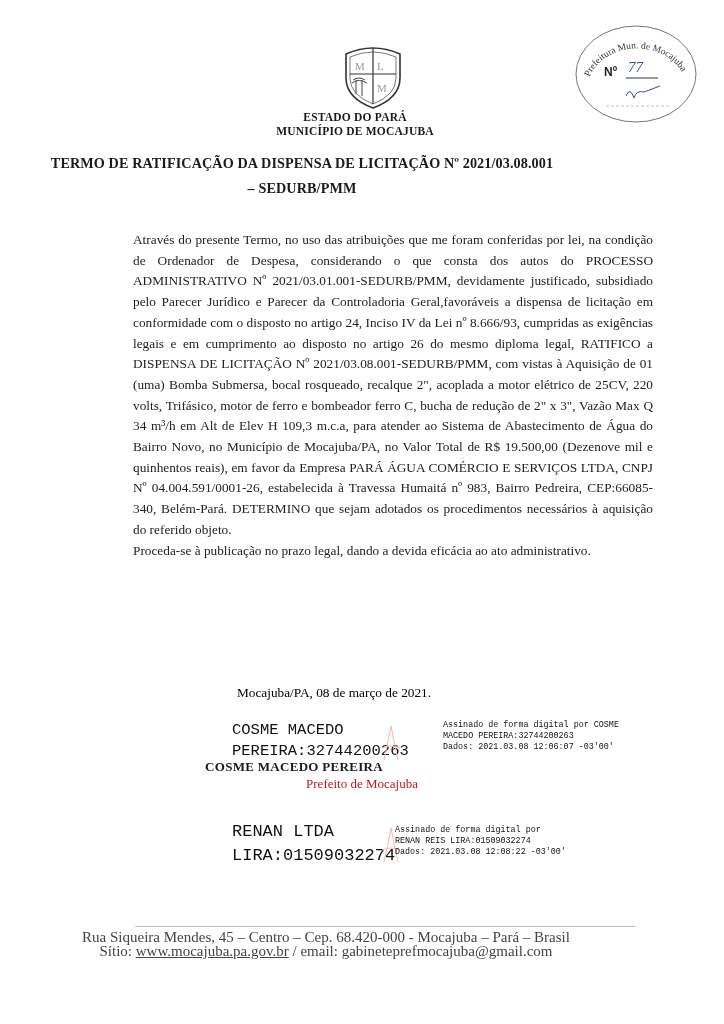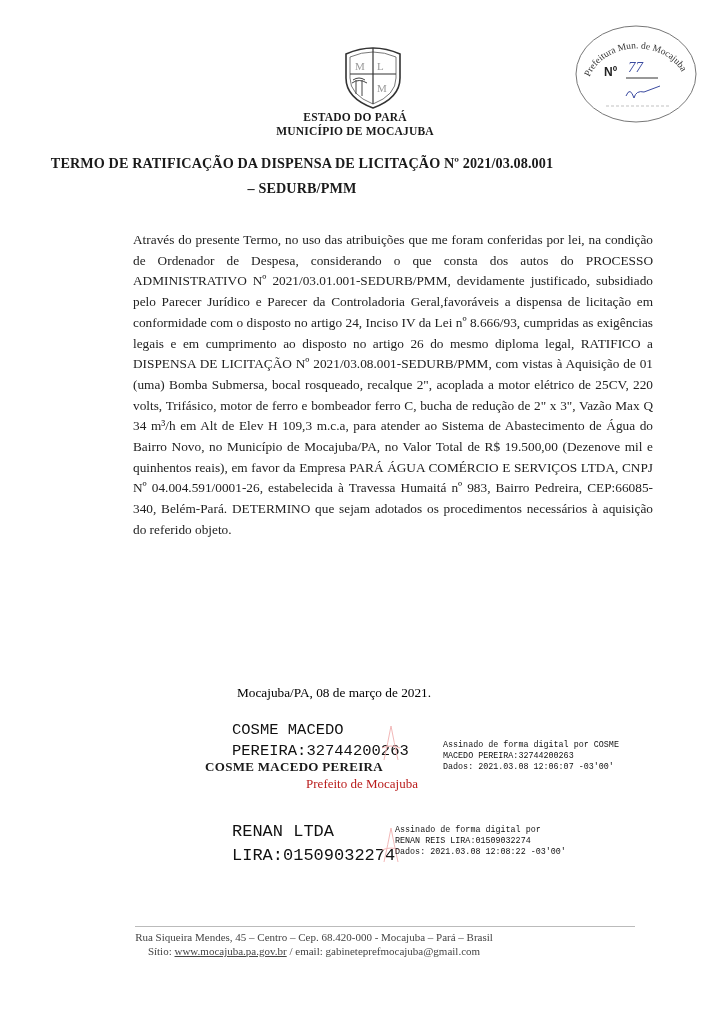--- a/index.html
+++ b/index.html
@@ -11,28 +11,28 @@
   .header.l2 { top:124px; }
   .title { position:absolute; left:0; width:604px; text-align:center; font-weight:bold; font-size:14.2px; line-height:25px; top:151px; letter-spacing:0.1px; }
   .body { position:absolute; left:133px; top:230px; width:520px; font-size:13.3px; line-height:20.7px; text-align:justify; color:#222; }
   .body p { margin:0; }
   .body .last { text-align:left; }
   .place-date { position:absolute; left:0; width:668px; text-align:center; top:685px; font-size:13.3px; color:#000000; }
   .sig { position:absolute; left:232px; font-family:Liberation Mono, monospace; color:#111; }
   .sig .name { font-size:15.5px; line-height:21px; white-space:nowrap; }
   .sig .info { position:absolute; left:163px; font-size:8.4px; line-height:10.8px; white-space:nowrap; }
   .sig1 { top:720px; }
-  .sig1 .info { top:20px;padding-left:48px; }
+  .sig1 .info { top:0;padding-left:48px; }
   .sig2 { top:820px; }
   .sig2 .name { font-size:17px; line-height:24px; }
   .sig2 .info { top:5px; }
   .signer-name { position:absolute; left:0; width:588px; text-align:center; top:759px; font-weight:bold; font-size:13px; letter-spacing:0.3px; }
   .signer-role { position:absolute; left:0; width:724px; text-align:center; top:776px; font-size:13px; color:#b91c1c; }
   .footer-rule { position:absolute; left:135px; top:926px; width:500px; height:1px; background:#bbbbbb; }
-  .footer { position:absolute; left:4px; width:620px; text-align:center; font-size:11px; line-height:13px; color:#444; }
+  .footer { position:absolute; left:16px; width:620px; text-align:center; font-size:15px; line-height:13px; color:#444; }
   .footer.f1 { top:931px; }
   .footer.f2 { top:945px; }
   .footer a { color:#444; text-decoration:underline; }
   .acro { position:absolute; width:22px; height:40px; }
 </style>
 </head>
 <body>
 
 <svg class="crest" viewBox="0 0 70 70">
   <path d="M8 14 Q35 2 62 14 L62 38 Q62 58 35 68 Q8 58 8 38 Z" fill="none" stroke="#333" stroke-width="1.6"></path>
@@ -61,20 +61,21 @@
 <div class="header l1">ESTADO DO PARÁ</div>
 <div class="header l2">MUNICÍPIO DE MOCAJUBA</div>
 
 <div class="title">
   <div>TERMO DE RATIFICAÇÃO DA DISPENSA DE LICITAÇÃO Nº 2021/03.08.001</div>
   <div>– SEDURB/PMM</div>
 </div>
 
 <div class="body">
   <p>Através do presente Termo, no uso das atribuições que me foram conferidas por lei, na condição de Ordenador de Despesa, considerando o que consta dos autos do PROCESSO ADMINISTRATIVO Nº 2021/03.01.001-SEDURB/PMM, devidamente justificado, subsidiado pelo Parecer Jurídico e Parecer da Controladoria Geral,favoráveis a dispensa de licitação em conformidade com o disposto no artigo 24, Inciso IV da Lei nº 8.666/93, cumpridas as exigências legais e em cumprimento ao disposto no artigo 26 do mesmo diploma legal, RATIFICO a DISPENSA DE LICITAÇÃO Nº 2021/03.08.001-SEDURB/PMM, com vistas à Aquisição de 01 (uma) Bomba Submersa, bocal rosqueado, recalque 2", acoplada a motor elétrico de 25CV, 220 volts, Trifásico, motor de ferro e bombeador ferro C, bucha de redução de 2" x 3", Vazão Max Q 34 m³/h em Alt de Elev H 109,3 m.c.a, para atender ao Sistema de Abastecimento de Água do Bairro Novo, no Município de Mocajuba/PA, no Valor Total de R$ 19.500,00 (Dezenove mil e quinhentos reais), em favor da Empresa PARÁ ÁGUA COMÉRCIO E SERVIÇOS LTDA, CNPJ Nº 04.004.591/0001-26, estabelecida à Travessa Humaitá nº 983, Bairro Pedreira, CEP:66085-340, Belém-Pará. DETERMINO que sejam adotados os procedimentos necessários à aquisição do referido objeto.</p>
+  <p class="last">Proceda-se à publicação no prazo legal, dando a devida eficácia ao ato administrativo.</p>
 </div>
 
 <div class="place-date">Mocajuba/PA, 08 de março de 2021.</div>
 
 <div class="sig sig1">
   <div class="name">COSME MACEDO</div>
   <div class="name">PEREIRA:32744200263</div>
   <svg class="acro" style="left:148px;top:2px;" viewBox="0 0 22 40">
     <path d="M4 38 Q8 20 11 4 Q14 20 18 38 M2 26 Q11 22 20 26" stroke="#f2b8b8" stroke-width="1" fill="none"></path>
   </svg>

